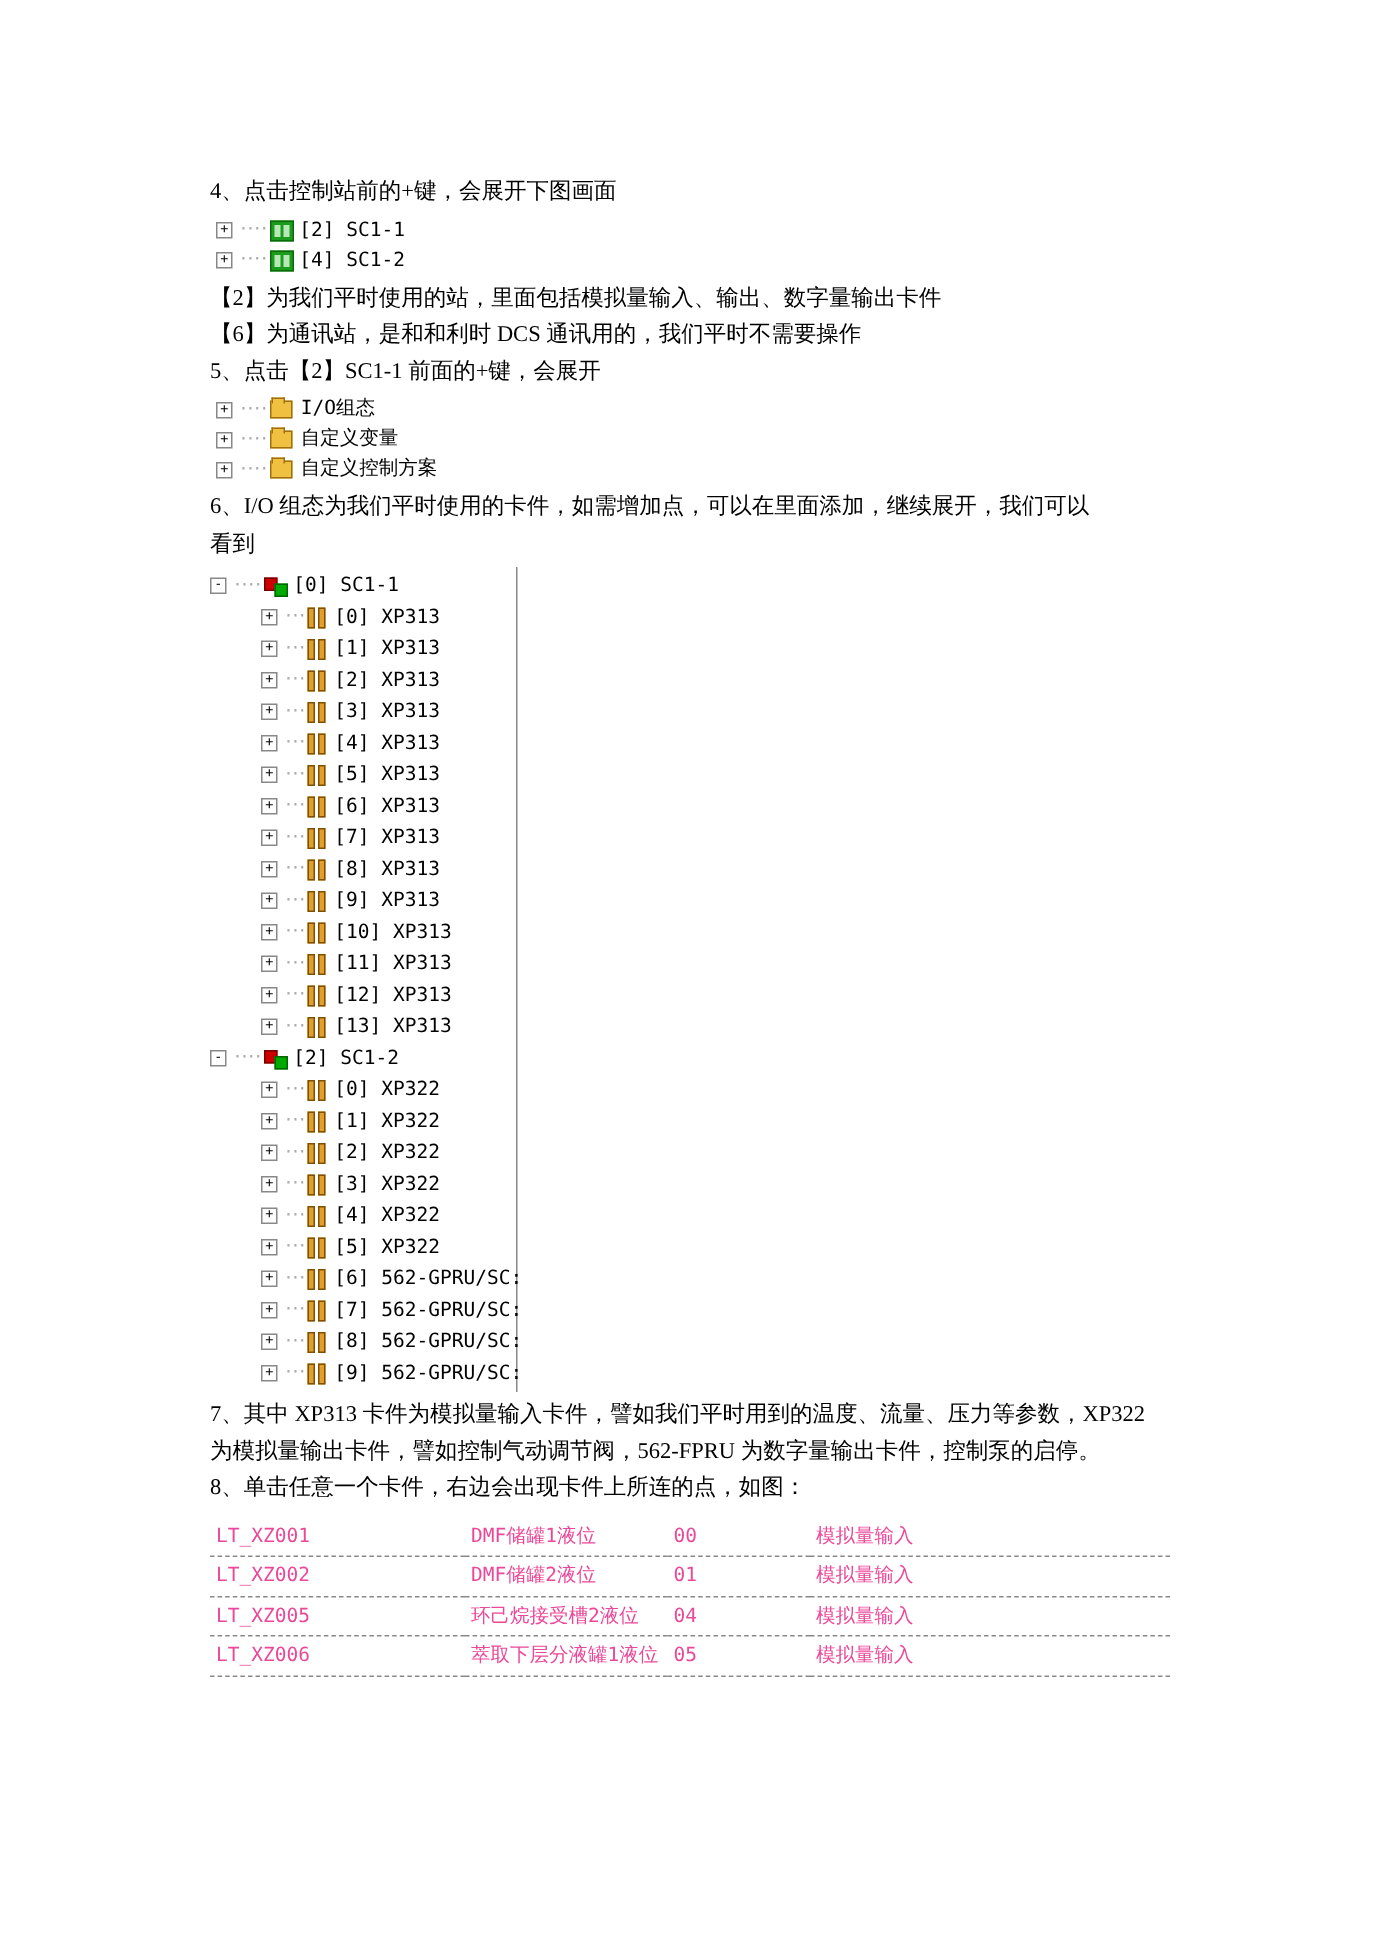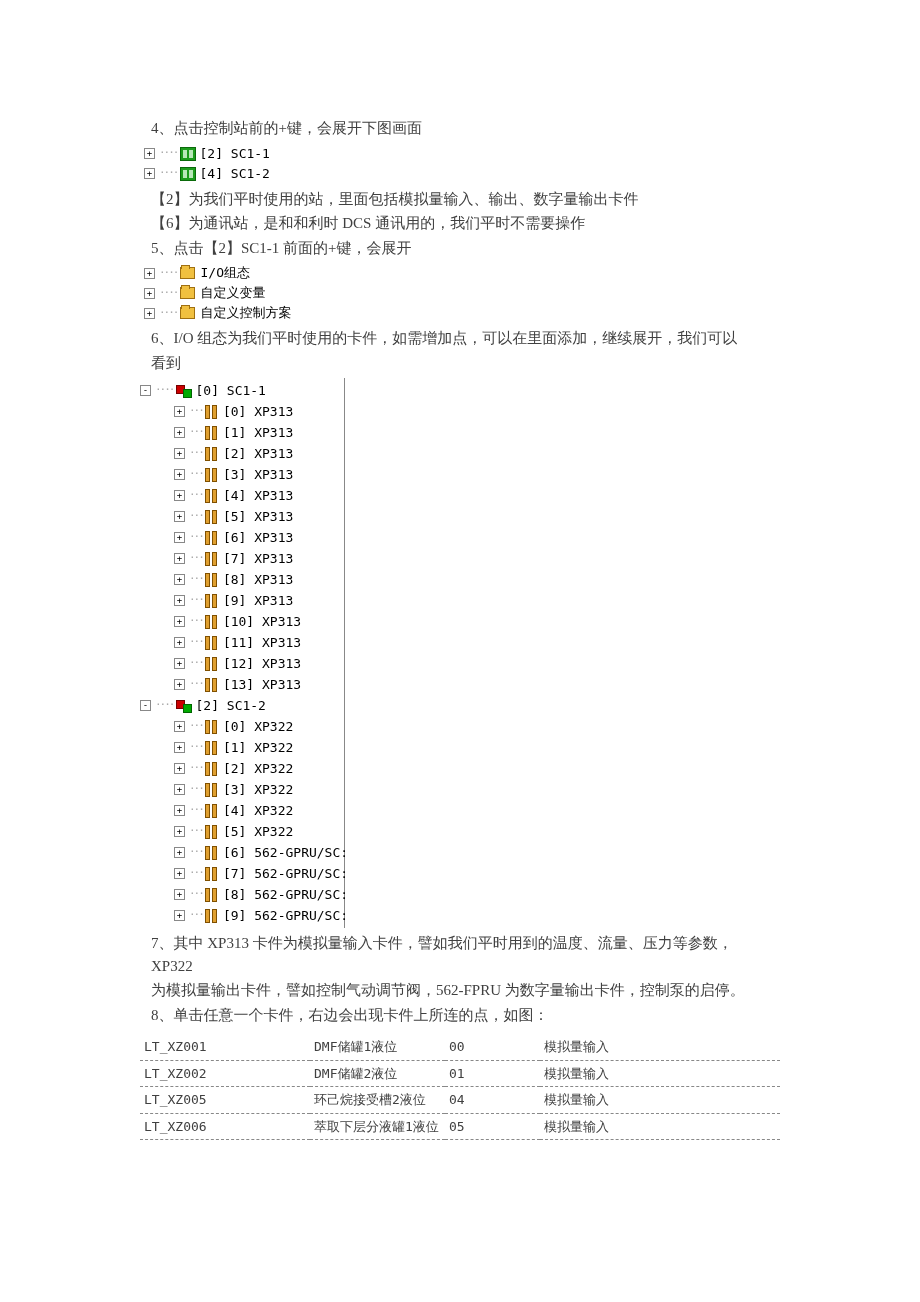--- a/index.html
+++ b/index.html
@@ -4,21 +4,21 @@
   <style>
     * { box-sizing: border-box; margin: 0; padding: 0; }
     body {
       background: #fff;
       font-family: "SimSun", "宋体", serif;
       font-size: 15px;
       line-height: 1.5;
       padding: 115px 140px 60px 140px;
       width: 920px;
     }
-    .para { margin: 2px 11px; color: #404040; }
+    .para { margin: 2px 0; color: #000000; }
     .tree-block { margin: 4px 0 4px 4px; }
     .tree-row { display: flex; align-items: center; height: 20px; font-family: "SimSun", monospace; font-size: 13px; }
     .tree-row.deep { padding-left: 34px; }
     .expbox {
       width: 11px; height: 11px;
       border: 1px solid #888;
       background: #fff;
       display: inline-flex;
       align-items: center; justify-content: center;
       font-size: 9px; line-height: 1;
@@ -88,21 +88,21 @@
       width: 205px;
       padding: 2px 0;
       margin: 4px 0;
     }
     .big-tree .tree-row { height: 21px; }
     .table-wrap { margin-top: 8px; }
     table { border-collapse: collapse; width: 100%; font-size: 13px; }
     td {
       border-bottom: 1px dashed #888;
       padding: 3px 4px;
-      color: #404040;
+      color: #ec4899;
       font-family: "SimSun", monospace;
     }
     td.c1 { width: 170px; }
     td.c2 { width: 135px; }
     td.c3 { width: 95px; }
   </style>
 </head>
 <body>
 
 <div class="para">4、点击控制站前的+键，会展开下图画面</div>

